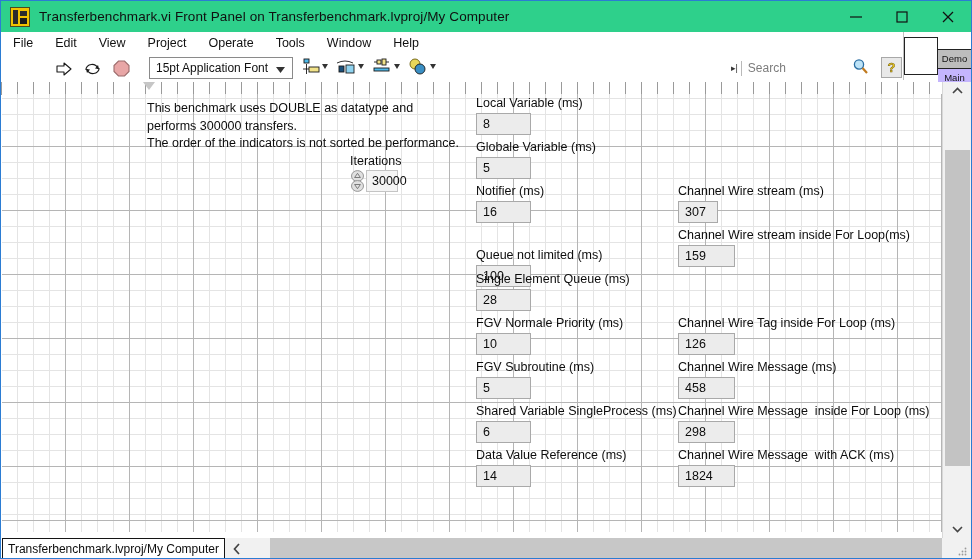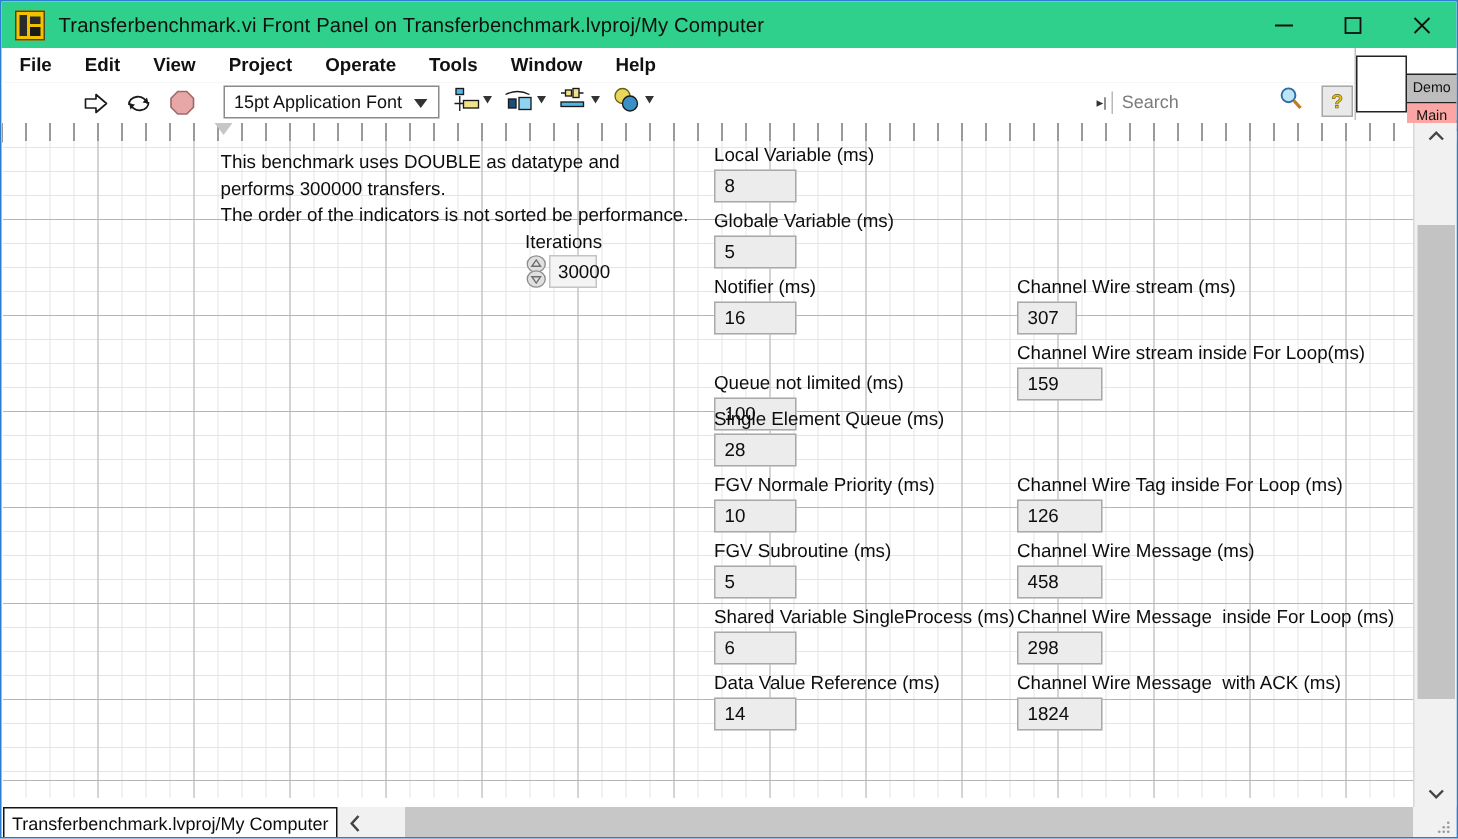--- a/index.html
+++ b/index.html
@@ -20,21 +20,21 @@
   .vi-icon .blk{position:absolute;background:#2b2b2b;}
   .title-text{font-size:13.5px;color:#101010;letter-spacing:0.1px;white-space:nowrap;}
   .wctrls{position:absolute;right:0;top:0;height:31px;display:flex;}
   .wbtn{width:46px;height:31px;display:flex;align-items:center;justify-content:center;}
   .wbtn svg{display:block;}
 
   
   .menubar{position:absolute;left:0;top:31px;width:970px;height:23px;
            background:#ffffff;display:flex;align-items:center;
            border-bottom:1px solid #dfdfdf;}
-  .menu-item{font-size:12.5px;color:#111;padding:0 11px;line-height:23px;white-space:nowrap;font-weight:bold;}
+  .menu-item{font-size:12.5px;color:#111;padding:0 11px;line-height:23px;white-space:nowrap;}
   .menu-item:first-child{padding-left:12px;}
 
   
   .toolbar{position:absolute;left:0;top:54px;width:970px;height:27px;
            background:#ffffff;border-bottom:1px solid #c9c9c9;}
   .tb-icons{position:absolute;left:52px;top:3px;display:flex;align-items:center;gap:8px;}
   .tb-ico{width:21px;height:21px;display:flex;align-items:center;justify-content:center;}
   .font-combo{position:absolute;left:148px;top:2px;width:144px;height:22px;
               border:1px solid #8a8a8a;background:#ffffff;box-sizing:border-box;
               display:flex;align-items:center;}
@@ -52,41 +52,41 @@
             border:1px solid #a8a8a8;background:#e9e9e9;box-sizing:border-box;
             display:flex;align-items:center;justify-content:center;}
   .ctx-widget{position:absolute;left:902px;top:31px;width:68px;height:48px;
               background:#ffffff;border-left:1px solid #c0c0c0;display:flex;}
   .ctx-pane{width:34px;height:38px;margin-top:5px;border:1px solid #222;box-sizing:border-box;
             background:#ffffff;}
   .ctx-right{width:34px;height:38px;margin-top:17px;border:1px solid #222;border-left:none;
              box-sizing:border-box;display:flex;flex-direction:column;}
   .ctx-demo{flex:1;background:#bdbdbd;border-bottom:1px solid #222;
             display:flex;align-items:center;justify-content:center;font-size:9.5px;color:#111;}
-  .ctx-main{flex:1;background:#fca5a5;display:flex;align-items:center;justify-content:center;
+  .ctx-main{flex:1;background:#c4b5fd;display:flex;align-items:center;justify-content:center;
             font-size:9.5px;color:#111;}
 
   
   .ruler-h{position:absolute;left:0;top:81px;width:970px;height:12px;
            background:#ffffff;border-bottom:1px solid #9a9a9a;overflow:hidden;}
   .ruler-h .ticks{position:absolute;left:0;top:0;width:970px;height:12px;
         background-image:repeating-linear-gradient(to right,#9a9a9a 0 1px,transparent 1px 16px);}
   .ruler-marker{position:absolute;left:142px;top:0px;width:0;height:0;
                 border-left:6px solid transparent;border-right:6px solid transparent;
                 border-top:8px solid #c6c6c6;}
 
   
   .canvas{position:absolute;left:1px;top:93px;width:940px;height:438px;
           background:#ffffff;overflow:hidden;
           background-image:
             repeating-linear-gradient(to right,#b5b5b5 0 1px,transparent 1px 64px),
             repeating-linear-gradient(to bottom,#b5b5b5 0 1px,transparent 1px 64px),
             repeating-linear-gradient(to right,#e4e4e4 0 1px,transparent 1px 16px),
             repeating-linear-gradient(to bottom,#e4e4e4 0 1px,transparent 1px 16px);
-          background-position:-1px -12px,-1px -12px,-1px -12px,-1px -12px;padding-left:12px;}
+          background-position:-1px -12px,-1px -12px,-1px -12px,-1px -12px;}
 
   .note{position:absolute;left:145px;top:6px;font-size:12.5px;color:#0d0d0d;line-height:17.5px;white-space:nowrap;}
 
   
   .num-ctrl{position:absolute;}
   .num-ctrl .cap{font-size:12.5px;color:#0d0d0d;white-space:nowrap;display:block;margin-bottom:2px;}
   .num-row{display:flex;align-items:stretch;}
   .spin{width:15px;height:22px;margin-right:1px;display:flex;flex-direction:column;}
   .spin svg{display:block;}
   .num-val{width:32px;height:22px;border:1px solid #c4c4c4;background:#f4f4f4;

